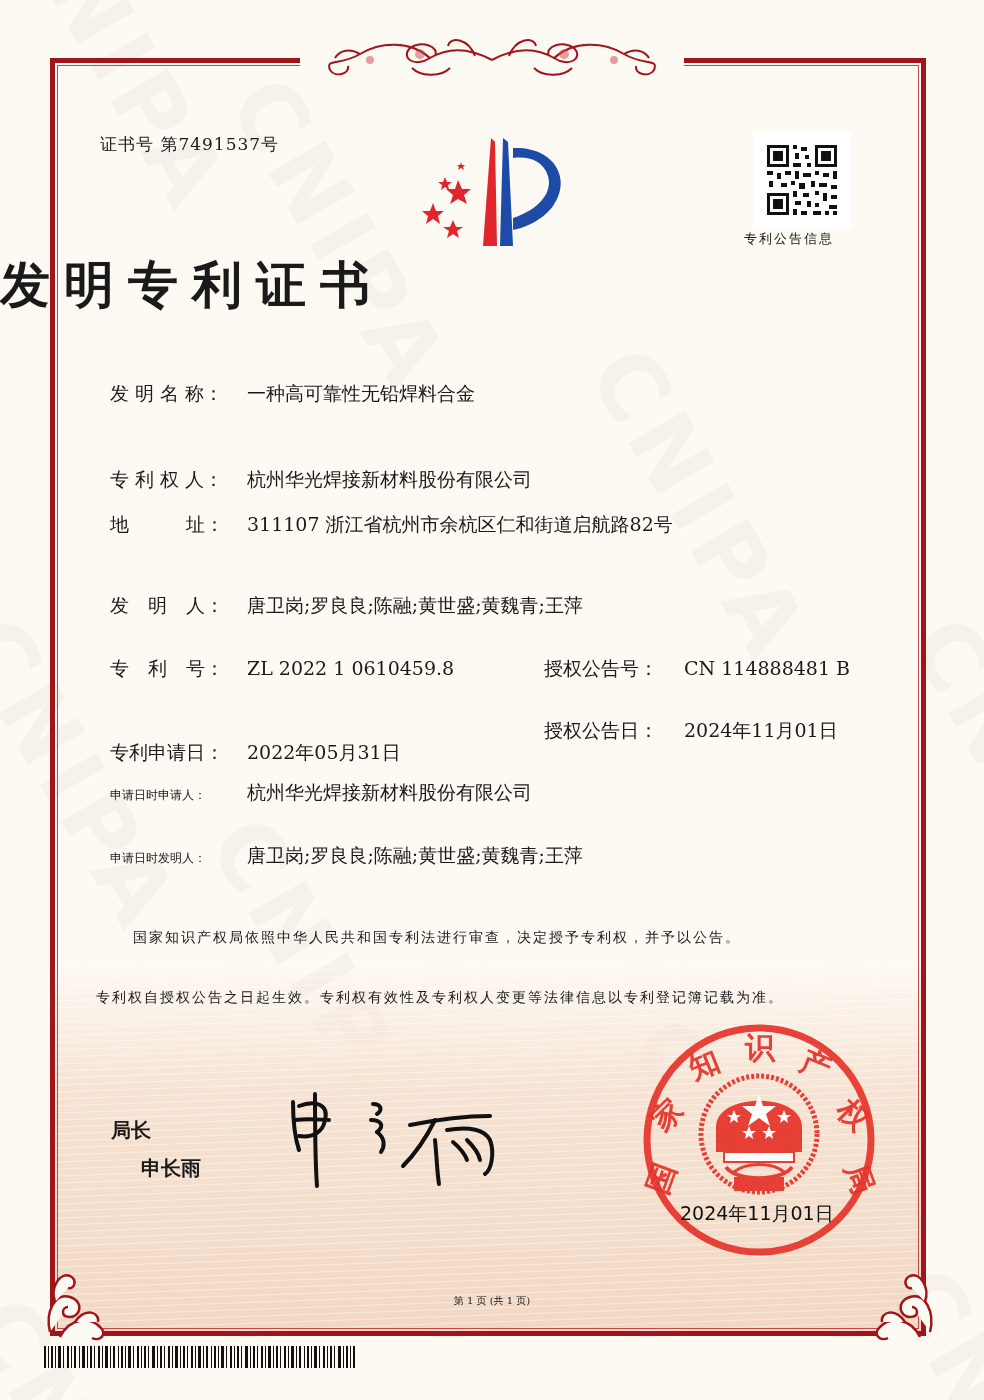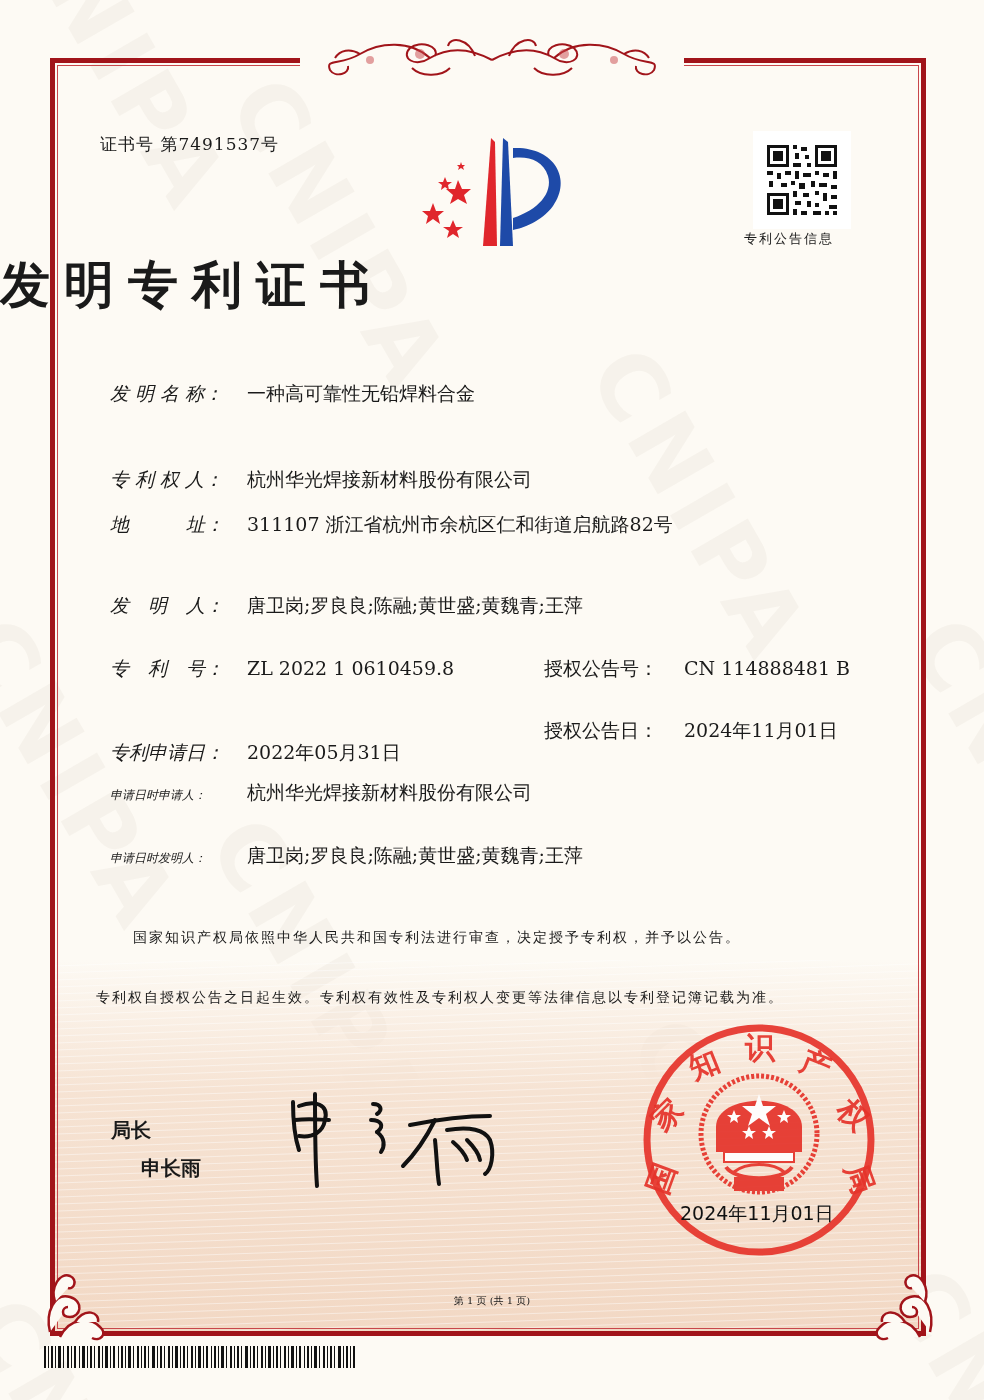--- a/index.html
+++ b/index.html
@@ -30,21 +30,21 @@
   }
   .top-ornament { position:absolute; left:300px; top:28px; width:384px; height:60px; }
   .corner { position:absolute; width:90px; height:90px; }
   .cert-no { position:absolute; left:100px; top:133px; font-size:17px; letter-spacing:1px; }
   .logo { position:absolute; left:413px; top:128px; width:160px; height:120px; }
   .qr-box { position:absolute; left:753px; top:131px; width:98px; height:98px; background:#fff; }
   .qr-caption { position:absolute; left:744px; top:230px; font-size:13px; letter-spacing:2px; }
   .title { position:absolute; left:0; width:984px; top:252px; 
     font-family:Liberation Serif, serif; font-weight:bold; font-size:50px; letter-spacing:14px; }
   .row { position:absolute; left:110px; font-size:19px; white-space:nowrap; }
-  .row .label { display:inline-block; width:137px;font-style:italic; }
+  .row .label { display:inline-block; width:137px; }
   .row .val { display:inline-block; }
   .row.small-label .label { font-size:12px; }
   .row2 { position:absolute; left:544px; font-size:19px; white-space:nowrap; }
   .row2 .label { display:inline-block; width:140px; }
   .notice { position:absolute; font-size:14px; letter-spacing:2px; white-space:nowrap; }
   .director { position:absolute; left:111px; font-family:"DejaVu Sans", sans-serif; font-weight:bold; font-size:20px; }
   .signature { position:absolute; left:285px; top:1090px; width:220px; height:100px; }
   .seal { position:absolute; left:636px; top:1022px; width:246px; height:236px; }
   .seal-date { position:absolute; left:680px; top:1201px; font-family:"DejaVu Sans", sans-serif; font-size:19px; color:#111; }
   .page-no { position:absolute; left:0; width:984px; top:1294px; text-align:center; font-size:10px; }

